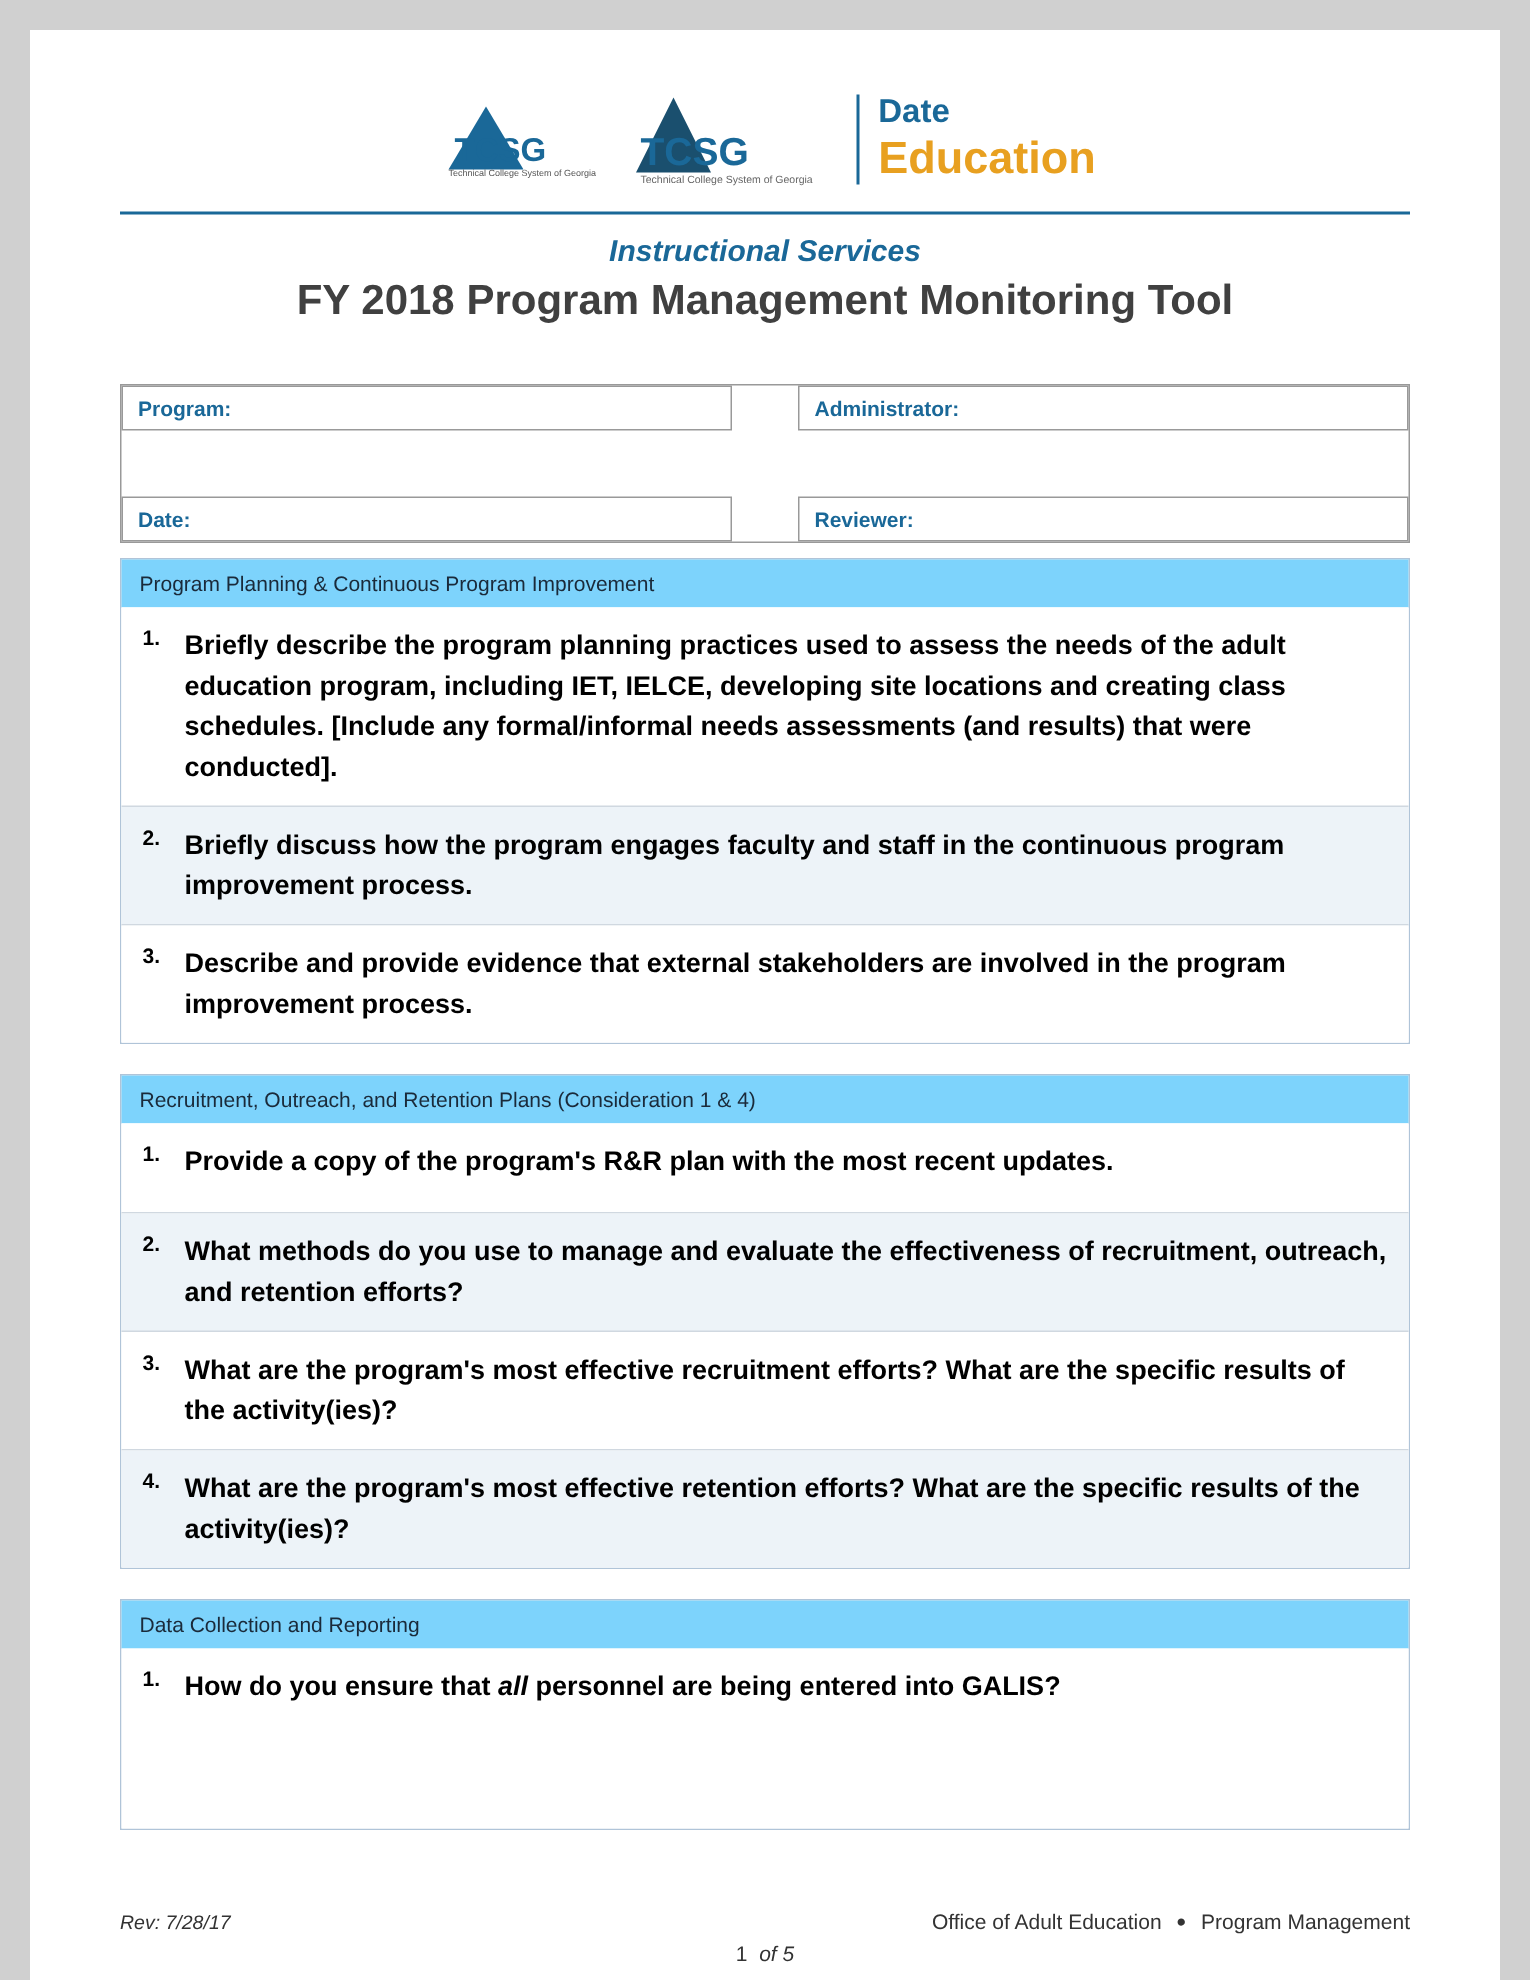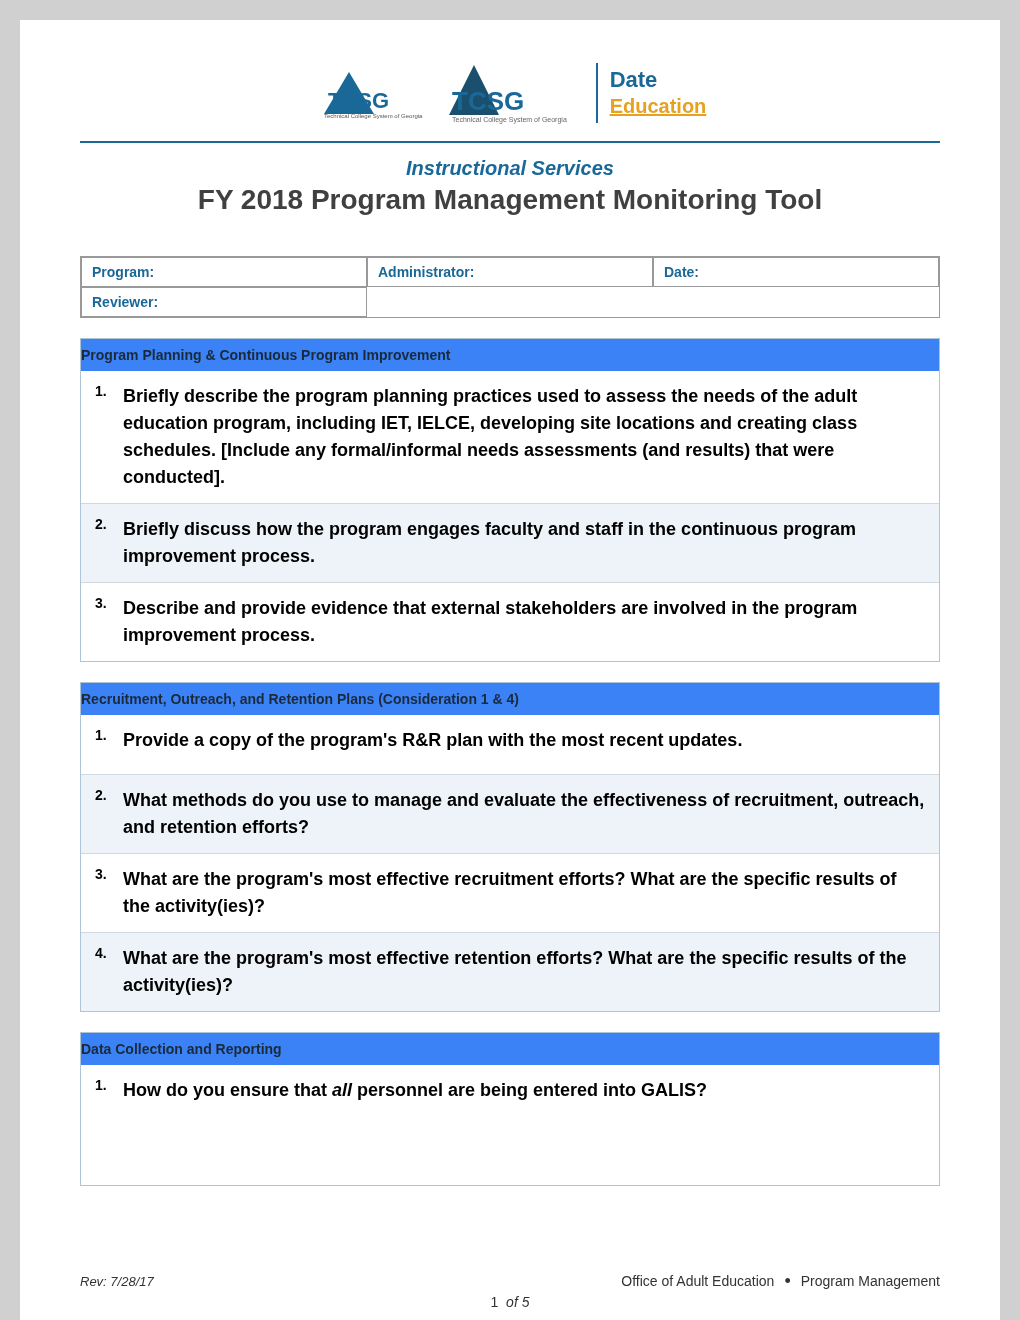--- a/index.html
+++ b/index.html
@@ -57,24 +57,23 @@
       line-height: 1.2;
     }
 
     .adult-text {
       font-size: 22px;
       font-weight: bold;
       color: #1a6898;
     }
 
     .education-text {
-      font-size: 20px;
+      font-size: 30px;
       font-weight: bold;
       color: #e8a020;
-      text-decoration: underline;
     }
 
     .header-rule {
       width: 100%;
       border: none;
       border-top: 2px solid #1a6898;
       margin: 8px 0 14px 0;
     }
 
     .page-title {
@@ -92,47 +91,48 @@
 
     .page-title-line2 {
       font-size: 28px;
       color: #404040;
       font-weight: bold;
     }
 
     
     .info-grid {
       display: grid;
-      grid-template-columns: 1fr 1fr 1fr;
+      grid-template-columns: 1fr 1fr;
       border: 1px solid #999;
-      margin-bottom: 20px;
+      margin-bottom: 10px;
+      gap: 44px;
     }
 
     .info-cell {
       padding: 6px 10px;
       border: 1px solid #999;
       font-size: 14px;
     }
 
     .info-label {
       font-weight: bold;
       color: #1a6898;
     }
 
     
     .section {
       margin-bottom: 20px;
       border: 1px solid #b0c4d8;
     }
 
     .section-header {
-      background: #3b82f6;
-      padding: 8px 0;
-      font-size: 14px;
-      font-weight: bold;
+      background: #7dd3fc;
+      padding: 8px 12px;
+      font-size: 14px;
+      font-weight: normal;
       color: #1a2a3a;
     }
 
     .section-body {
       background: #ffffff;
     }
 
     .question-item {
       display: flex;
       padding: 12px 14px;

